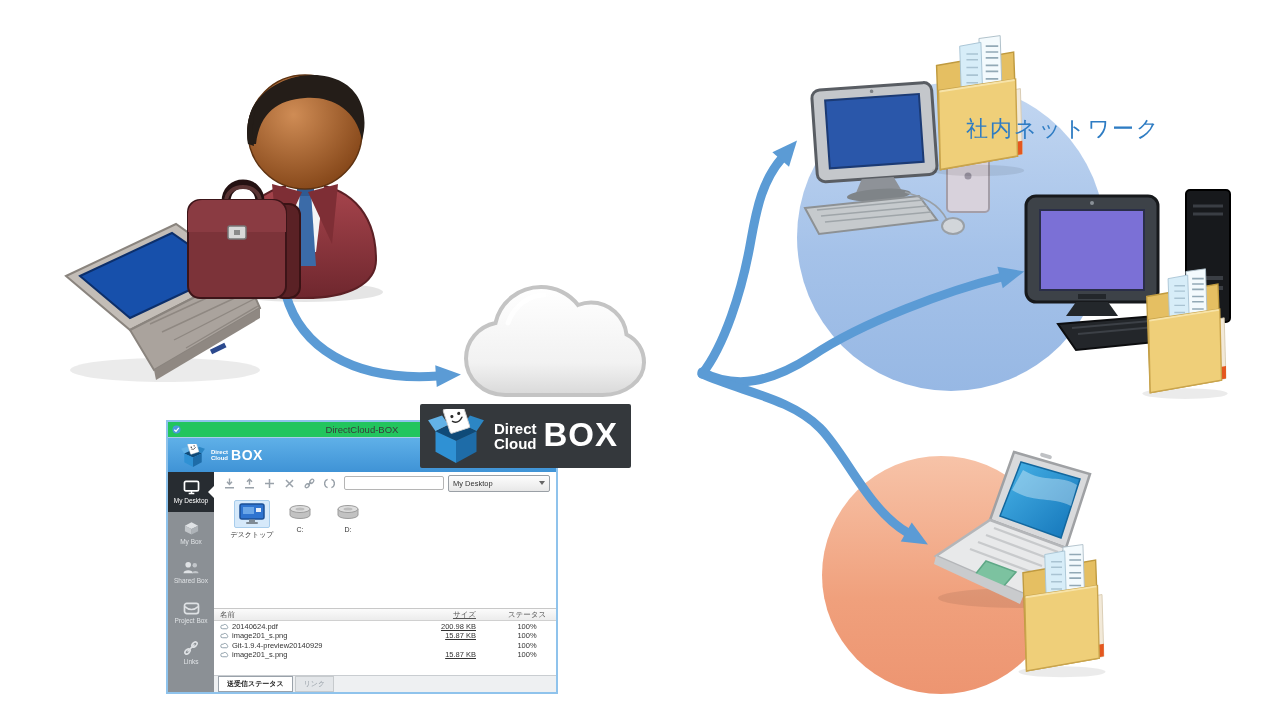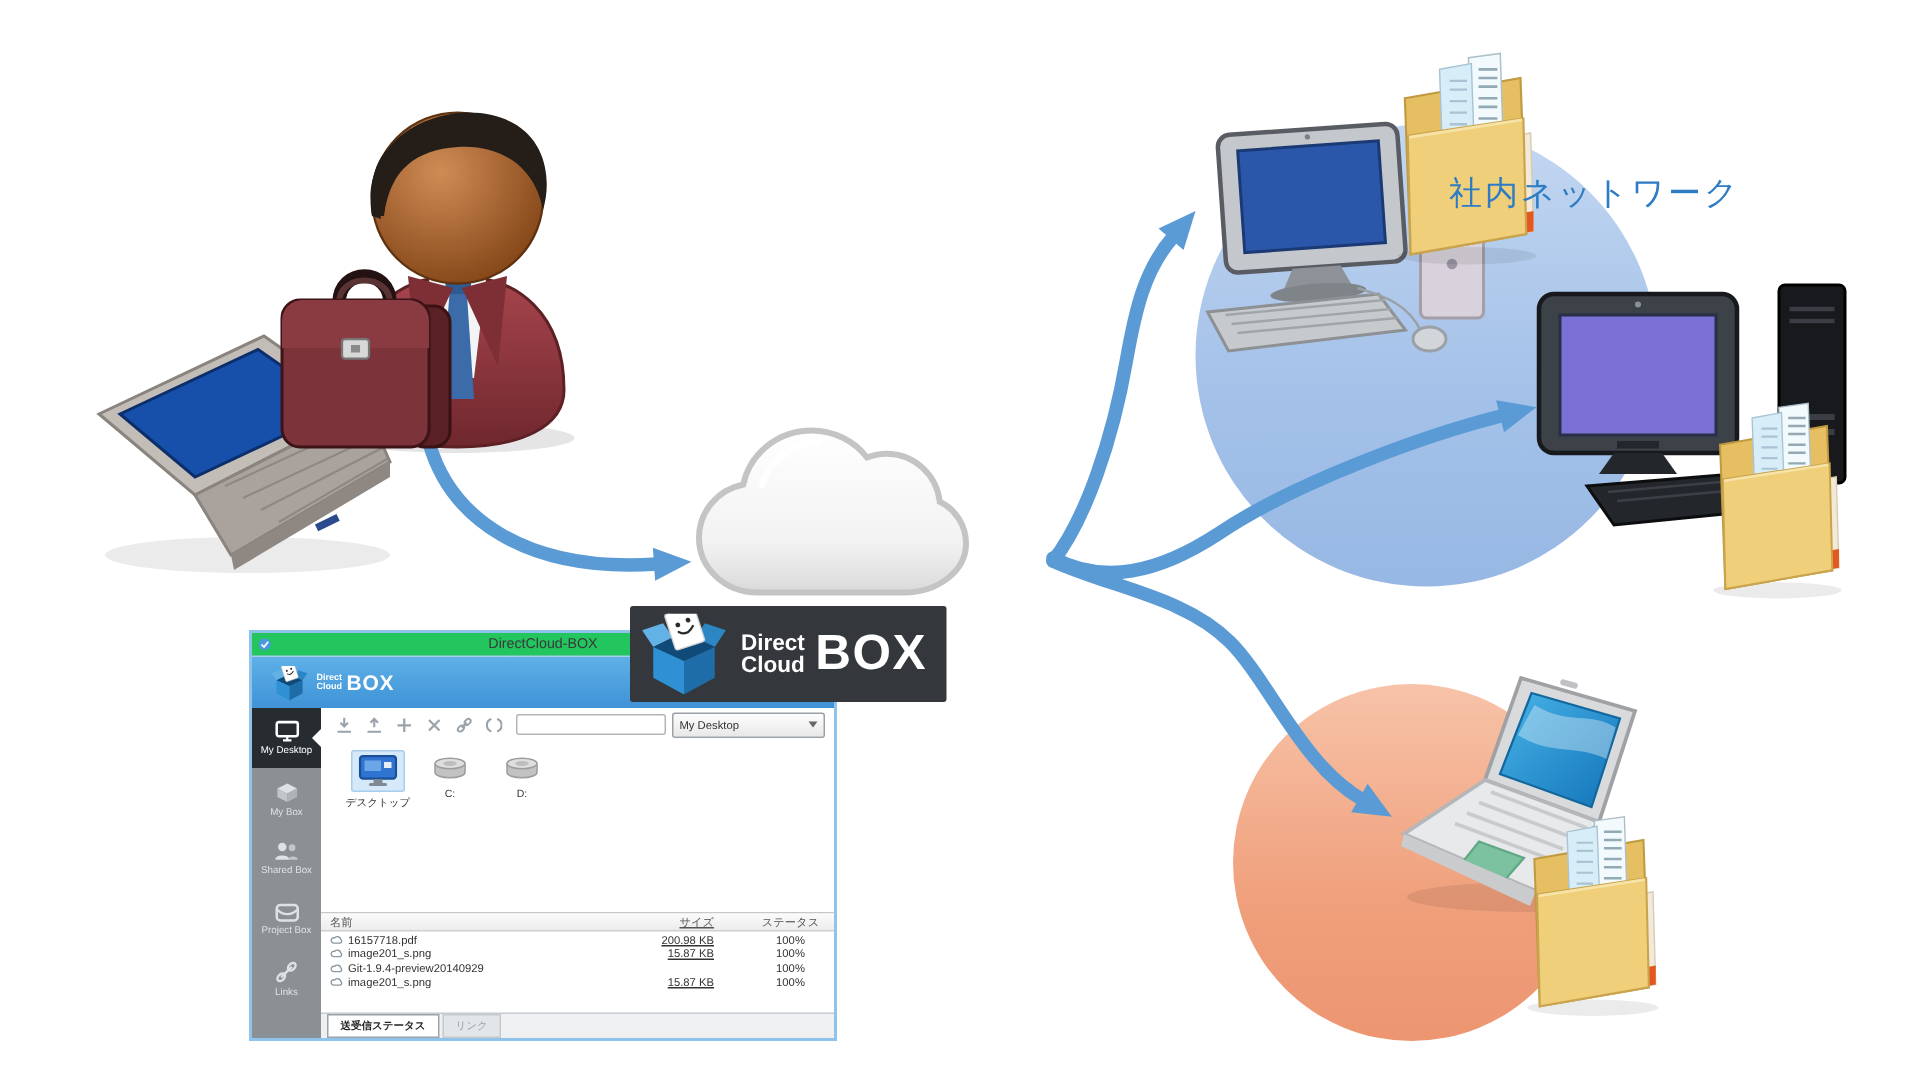--- a/index.html
+++ b/index.html
@@ -402,21 +402,21 @@
           <div class="frow head">
             <span class="c-name">名前</span>
             <span class="c-size">サイズ</span>
             <span class="c-status">ステータス</span>
           </div>
           <div class="frow">
             <span class="c-name">
                 <svg class="rowcloud" width="9" height="7" viewBox="0 0 10 7">
                   <path d="M3,6 a2,2 0 1 1 .5,-3.9 A2.6,2.6 0 0 1 8,3.2 A1.6,1.6 0 0 1 7.6,6 Z" fill="#fff" stroke="#8898a4"></path>
                 </svg>
-                <span>16157718.pdf</span>
+                <span>20140624.pdf</span>
               </span>
             <span class="c-size">200.98 KB</span>
             <span class="c-status">100%</span>
           </div>
           <div class="frow">
             <span class="c-name">
                 <svg class="rowcloud" width="9" height="7" viewBox="0 0 10 7">
                   <path d="M3,6 a2,2 0 1 1 .5,-3.9 A2.6,2.6 0 0 1 8,3.2 A1.6,1.6 0 0 1 7.6,6 Z" fill="#fff" stroke="#8898a4"></path>
                 </svg>
                 <span>image201_s.png</span>

